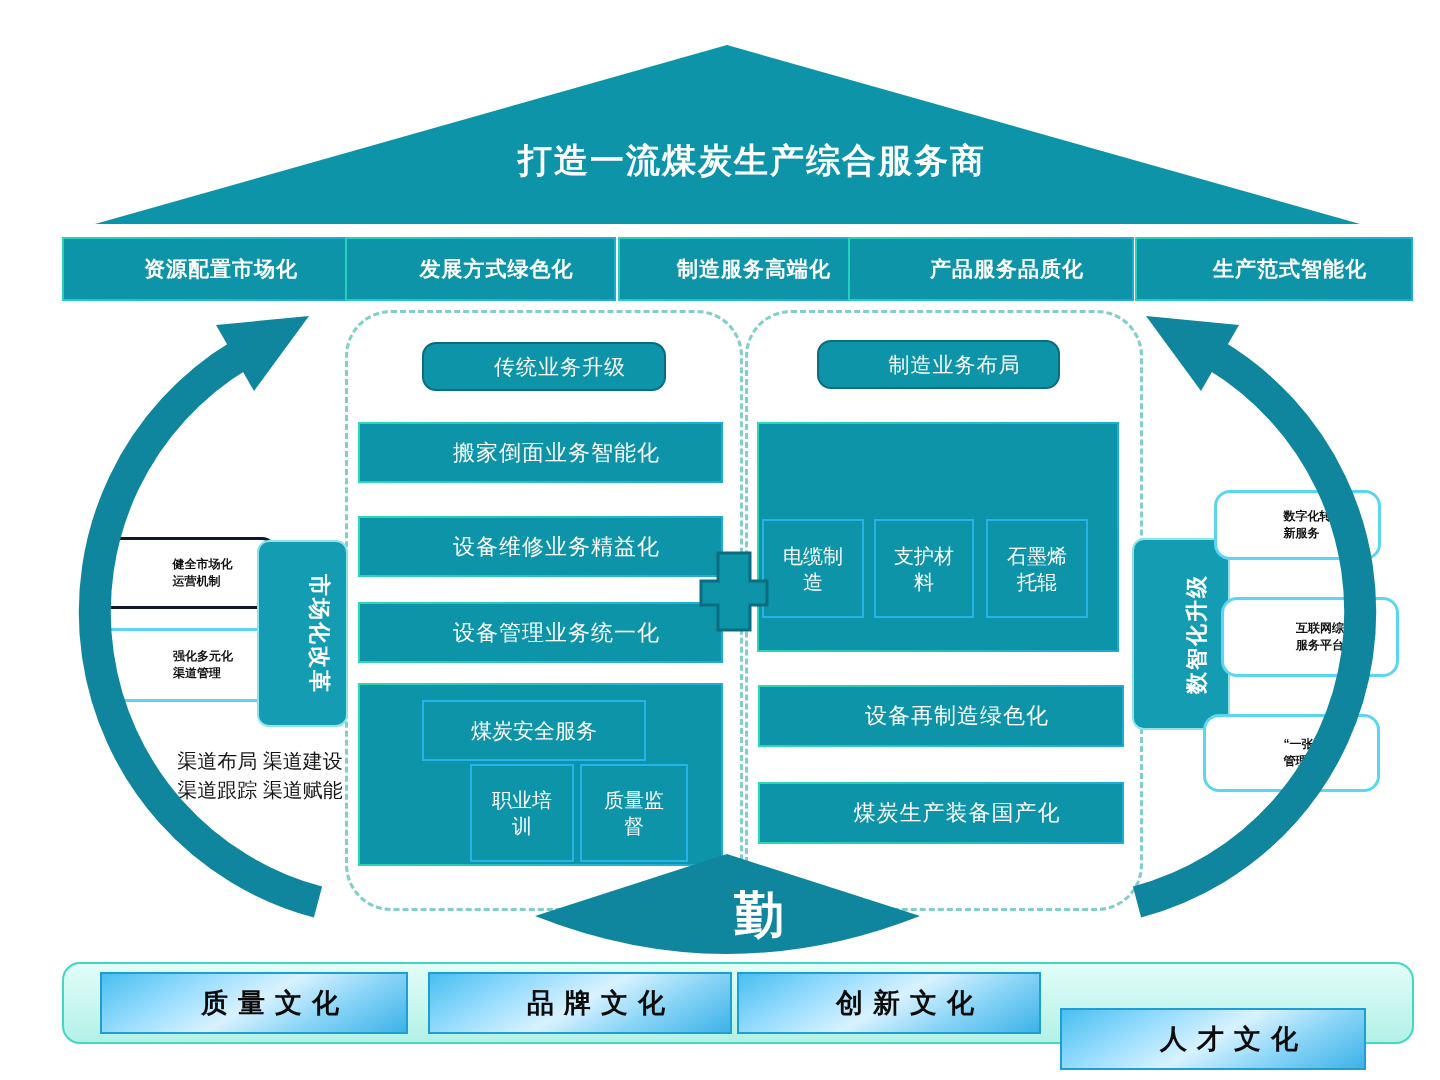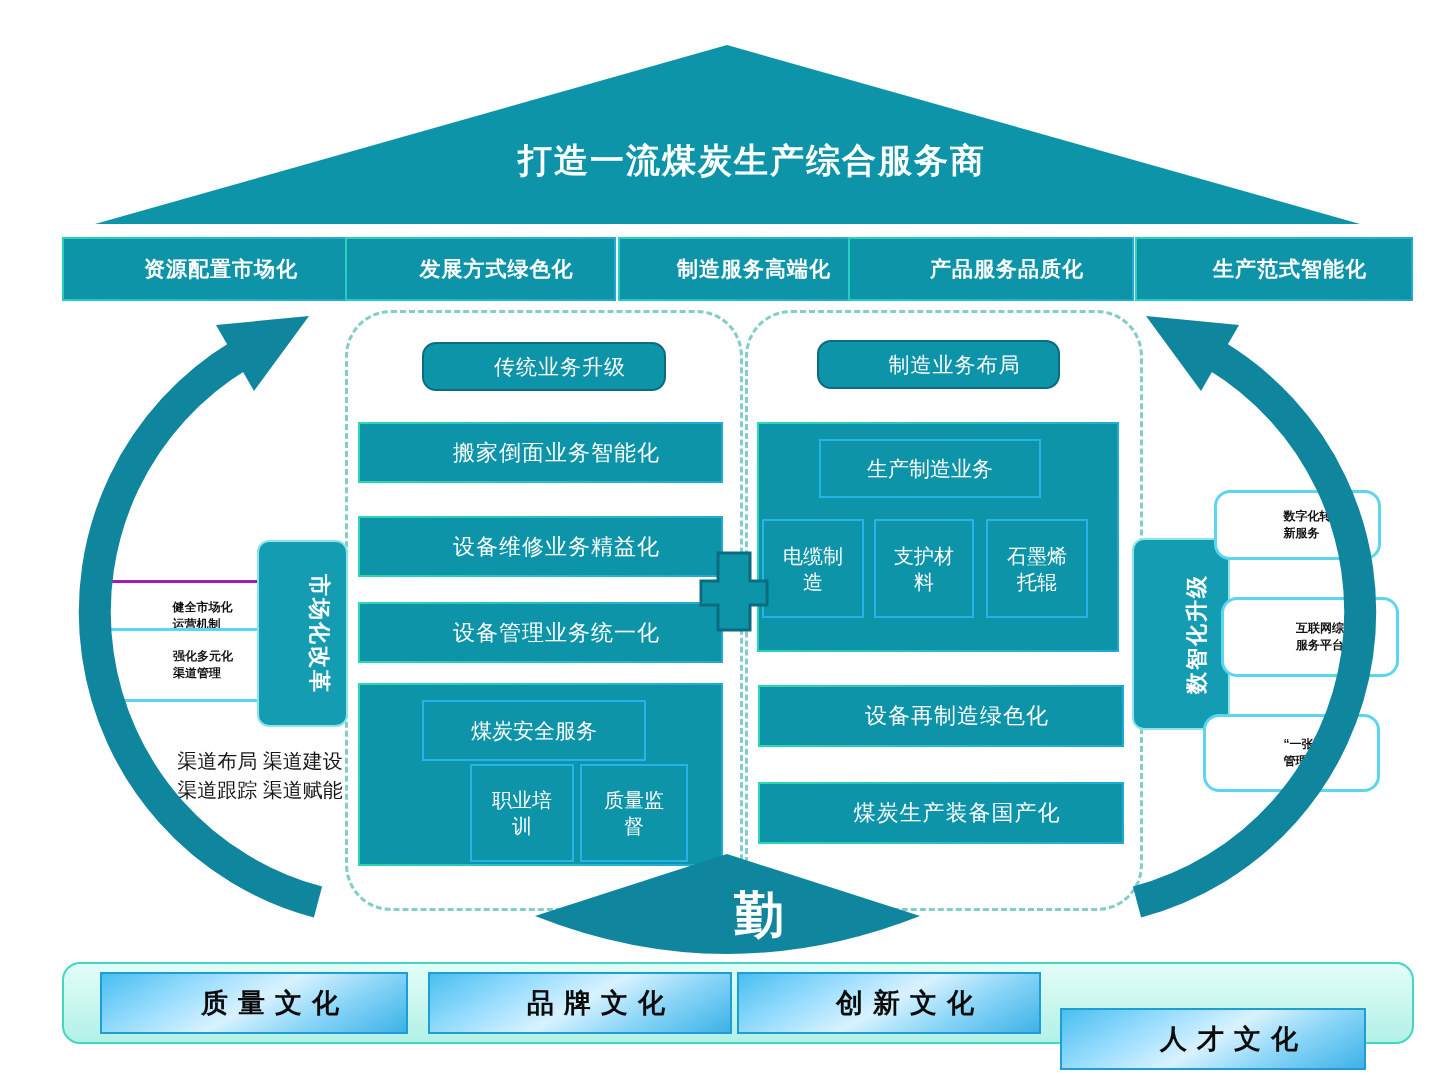--- a/index.html
+++ b/index.html
@@ -16,21 +16,21 @@
   .pill{background:#0e94a8;border:2px solid #0a6c80;border-radius:14px;color:#fff;font-size:21px;
         display:flex;align-items:center;justify-content:center;letter-spacing:1px;}
   .teal-bar{background:#0e94a8;border:2px solid;border-image:linear-gradient(100deg,#2ed8b0,#1fa9d6) 1;
         color:#fff;font-size:22px;display:flex;align-items:center;justify-content:center;letter-spacing:1px;}
   .group{background:#0e94a8;border:2px solid;border-image:linear-gradient(100deg,#2ed8b0,#1fa9d6) 1;}
   .inner{border:2px solid #27b2e8;color:#fff;display:flex;align-items:center;justify-content:center;
          text-align:center;white-space:pre-line;line-height:1.3;font-size:20px;position:absolute;}
   .inner.hdr{font-size:21px;}
   .wbox{background:#fff;border-radius:14px;display:flex;align-items:center;justify-content:center;
         text-align:left;font-size:12px;color:#111;white-space:pre-line;line-height:1.4;font-weight:bold;}
-  .wbox.dark{border:3px solid #a21caf;margin-top:43px;}
+  .wbox.dark{border:3px solid #0f172a;}
   .wbox.light{border:3px solid #5cd6f0;border-radius:16px;}
   .tab{background:#149cb2;border:2px solid #8fe4ea;border-radius:12px;color:#fff;font-weight:bold;font-size:22px;
        display:flex;align-items:center;justify-content:center;overflow:visible;}
   .tab span{white-space:nowrap;letter-spacing:2px;}
   .tab.cw span{transform:rotate(90deg);}
   .tab.ccw span{transform:rotate(-90deg);}
   .note{color:#151515;font-size:20px;text-align:center;white-space:pre-line;line-height:1.45;}
   .mintbar{background:linear-gradient(180deg,#e2fdf8,#b2f1e6);border:2px solid #43d6c2;border-radius:18px;}
   .culture{border:2px solid #1f9ed4;
            background:linear-gradient(150deg,#49bff0 0%,#9fdfff 30%,#d8f2ff 50%,#8ad5f7 72%,#3db2e8 100%);
@@ -78,21 +78,20 @@
     <div class="inner" style="left:110px;top:79px;width:100px;height:94px;">职业培
 训</div>
     <div class="inner" style="left:220px;top:79px;width:104px;height:94px;">质量监
 督</div>
   </div>
 
   <div class="abs dashed-panel z2" style="left:745px;top:310px;width:360px;height:595px;"></div>
   <div class="abs pill z2" style="left:817px;top:340px;width:207px;height:45px;">制造业务布局</div>
 
   <div class="abs group z2" style="left:757px;top:422px;width:326px;height:226px;">
-    <div class="inner hdr" style="left:60px;top:15px;width:218px;height:55px;">生产制造业务</div>
     <div class="inner" style="left:3px;top:95px;width:98px;height:95px;">电缆制
 造</div>
     <div class="inner" style="left:115px;top:95px;width:96px;height:95px;">支护材
 料</div>
     <div class="inner" style="left:227px;top:95px;width:98px;height:95px;">石墨烯
 托辊</div>
   </div>
 
   <div class="abs teal-bar z2" style="left:758px;top:685px;width:330px;height:58px;">设备再制造绿色化</div>
   <div class="abs teal-bar z2" style="left:758px;top:782px;width:330px;height:58px;">煤炭生产装备国产化</div>

